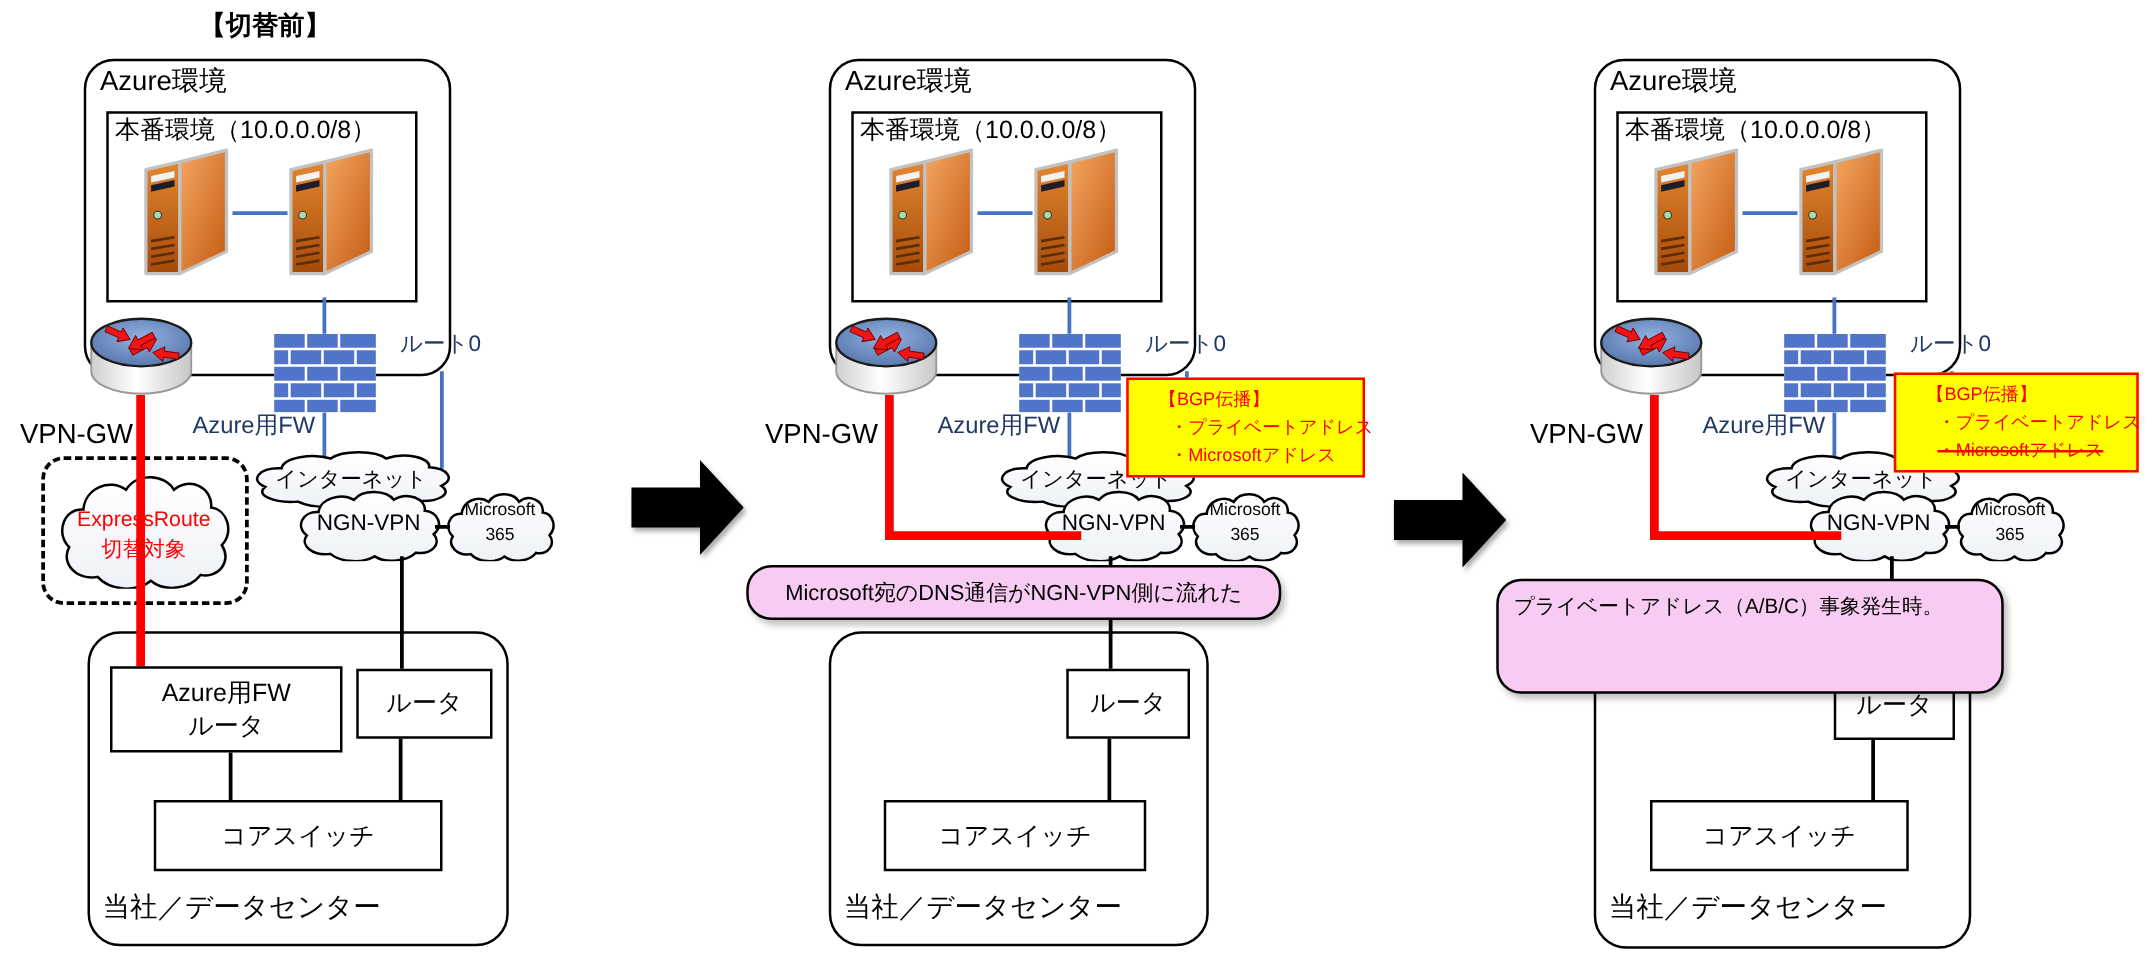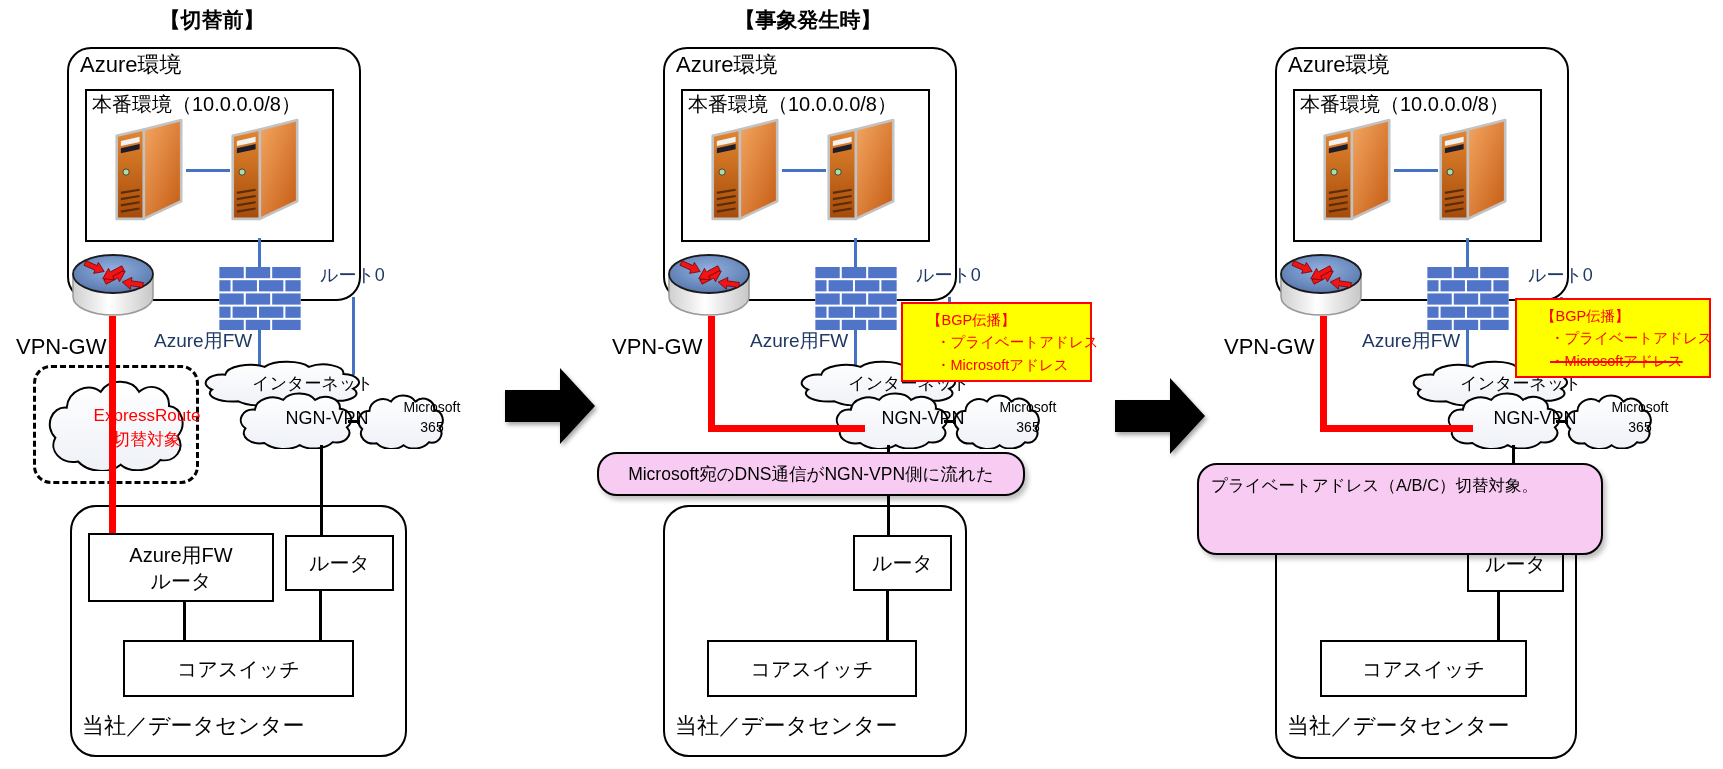--- a/index.html
+++ b/index.html
@@ -20,21 +20,21 @@
   .node-box{position:absolute;border:2.5px solid #000;background:#fff;z-index:5;
             display:flex;flex-direction:column;align-items:center;justify-content:center;
             font-size:20px;line-height:1.3;}
   .dashed-box{position:absolute;left:33px;top:365px;width:160px;height:113px;
               border:3px dashed #000;border-radius:18px;z-index:2;}
   .vline,.hline{position:absolute;}
   .blue-l{background:var(--blue);z-index:2;}
   .black-l{background:#000;z-index:3;}
   .red-l{background:var(--red);z-index:4;}
   .cloud{position:absolute;z-index:2;}
-  .cloud-lbl{position:absolute;z-index:8;padding-left:32px;}
+  .cloud-lbl{position:absolute;z-index:8;}
   .icon{position:absolute;z-index:3;}
   .yellow-box{position:absolute;z-index:6;background:var(--yellow);border:2.5px solid var(--red);
               color:var(--red);font-size:14.5px;line-height:1.55;padding:5px 24px;box-sizing:border-box;}
   .yellow-box .item{padding-left:9px;white-space:nowrap;}
   .struck{text-decoration:line-through;text-decoration-color:var(--red);text-decoration-thickness:2px;}
   .pink-box{position:absolute;z-index:7;background:var(--pink);border:2px solid #000;border-radius:20px;
             box-sizing:border-box;box-shadow:3px 4px 5px rgba(0,0,0,.25);}
   .pink-one{display:flex;align-items:center;justify-content:center;font-size:17.5px;}
   .pink-multi{font-size:16.5px;line-height:1.62;padding:7px 12px;}
   .indent{padding-left:14px;}
@@ -178,21 +178,20 @@
     </div>
     <div class="vline black-l" style="left:183px;top:598px;width:3px;height:42px"></div>
     <div class="vline black-l" style="left:319px;top:587px;width:3px;height:53px"></div>
     <div class="node-box" style="left:123px;top:640px;width:227px;height:53px">
       <span>コアスイッチ</span>
     </div>
     <div class="lbl" style="left:82px;top:713px;font-size:22px;z-index:8">当社／データセンター</div>
   </section>
 
   <section class="panel" style="left:596px">
-    <div class="panel-title">【事象発生時】</div>
     <div class="azure-box"></div>
     <div class="lbl" style="left:80px;top:52px;font-size:22px">Azure環境</div>
     <div class="prod-box"></div>
     <div class="lbl" style="left:92px;top:93px;font-size:20px">本番環境（10.0.0.0/8）</div>
     <svg class="icon" style="left:112px;top:118px;width:76px;height:104px;z-index:2">
         <use href="#sym-server"></use>
       </svg>
     <svg class="icon" style="left:228px;top:118px;width:76px;height:104px;z-index:2">
         <use href="#sym-server"></use>
       </svg>
@@ -298,21 +297,21 @@
       <div class="item">・プライベートアドレス</div>
       <div class="item struck">・Microsoftアドレス</div>
     </div>
 
     <div class="vline black-l" style="left:304px;top:445px;width:3px;height:91px"></div>
     <div class="dc-box" style="left:67px;top:505px;width:298px;height:250px"></div>
     <div class="node-box" style="left:259px;top:535px;width:93px;height:53px">
       <span>ルータ</span>
     </div>
     <div class="pink-box pink-multi" style="left:-11px;top:463px;width:406px;height:92px">
-      <div>プライベートアドレス（A/B/C）切替対象。</div>
+      <div>プライベートアドレス（A/B/C）事象発生時。</div>
     </div>
     <div class="vline black-l" style="left:289px;top:588px;width:3px;height:52px"></div>
     <div class="node-box" style="left:112px;top:640px;width:203px;height:53px">
       <span>コアスイッチ</span>
     </div>
     <div class="lbl" style="left:79px;top:713px;font-size:22px;z-index:8">当社／データセンター</div>
   </section>
 
   <svg class="flow-arrow" style="left:505px;top:368px;width:90px;height:76px" viewBox="0 0 90 76">
     <polygon points="0,22 55,22 55,0 90,38 55,76 55,54 0,54" fill="#000"></polygon>

